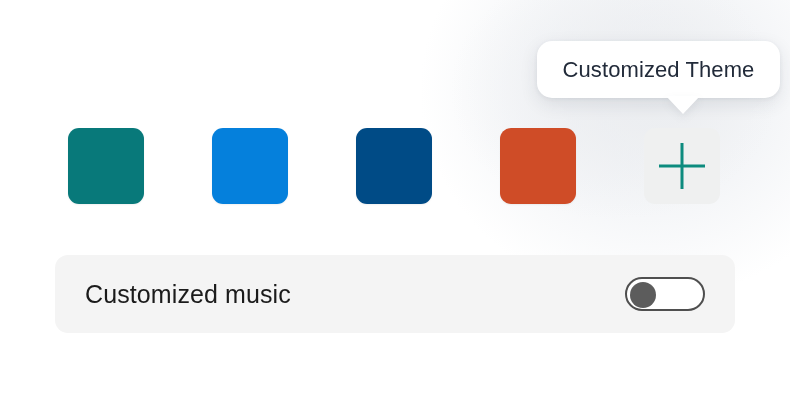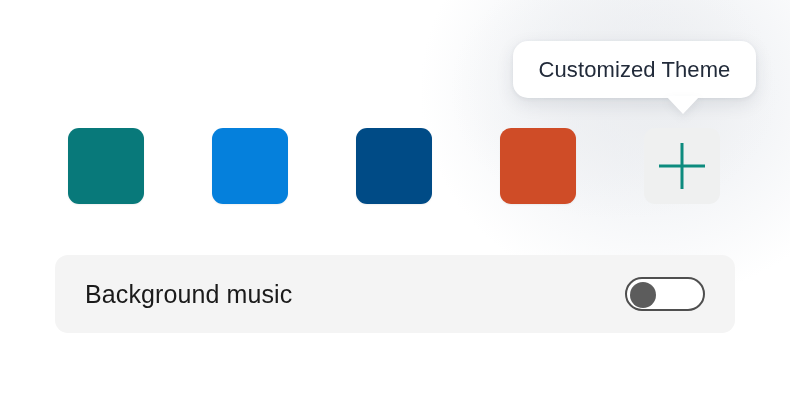--- a/index.html
+++ b/index.html
@@ -66,21 +66,21 @@
     align-items: center;
     justify-content: center;
   }
   .plus-icon {
     display: block;
   }
 
   
   .tooltip {
     position: absolute;
-    left: 513px;
+    left: 537px;
     top: 41px;
     width: 243px;
     height: 57px;
     background: #ffffff;
     border-radius: 15px;
     box-shadow: 0 6px 18px rgba(40,50,70,0.10), 0 1px 4px rgba(40,50,70,0.07);
     display: flex;
     align-items: center;
     justify-content: center;
   }
@@ -162,19 +162,19 @@
     <div class="swatch" id="sw3" style="background: rgb(207, 76, 39);"></div>
     <div class="add-swatch" style="background: rgb(239, 240, 240);">
       <svg class="plus-icon" width="48" height="48" viewBox="0 0 48 48">
         <line id="plus-h" x1="1" y1="24" x2="47" y2="24" stroke="#0d8b7e" stroke-width="3"></line>
         <line id="plus-v" x1="24" y1="1" x2="24" y2="47" stroke="#0d8b7e" stroke-width="3"></line>
       </svg>
     </div>
   </div>
 
   <div class="setting-row" style="background: rgb(244, 244, 244);">
-    <span class="setting-label">Background music</span>
+    <span class="setting-label">Customized music</span>
     <div class="toggle" id="bgm-toggle" role="switch" aria-checked="false" style="background: rgb(255, 255, 255);">
       <div class="toggle-knob" id="bgm-knob" style="background: rgb(92, 92, 92);"></div>
     </div>
   </div>
 
 </div>
 
 </body></html>

